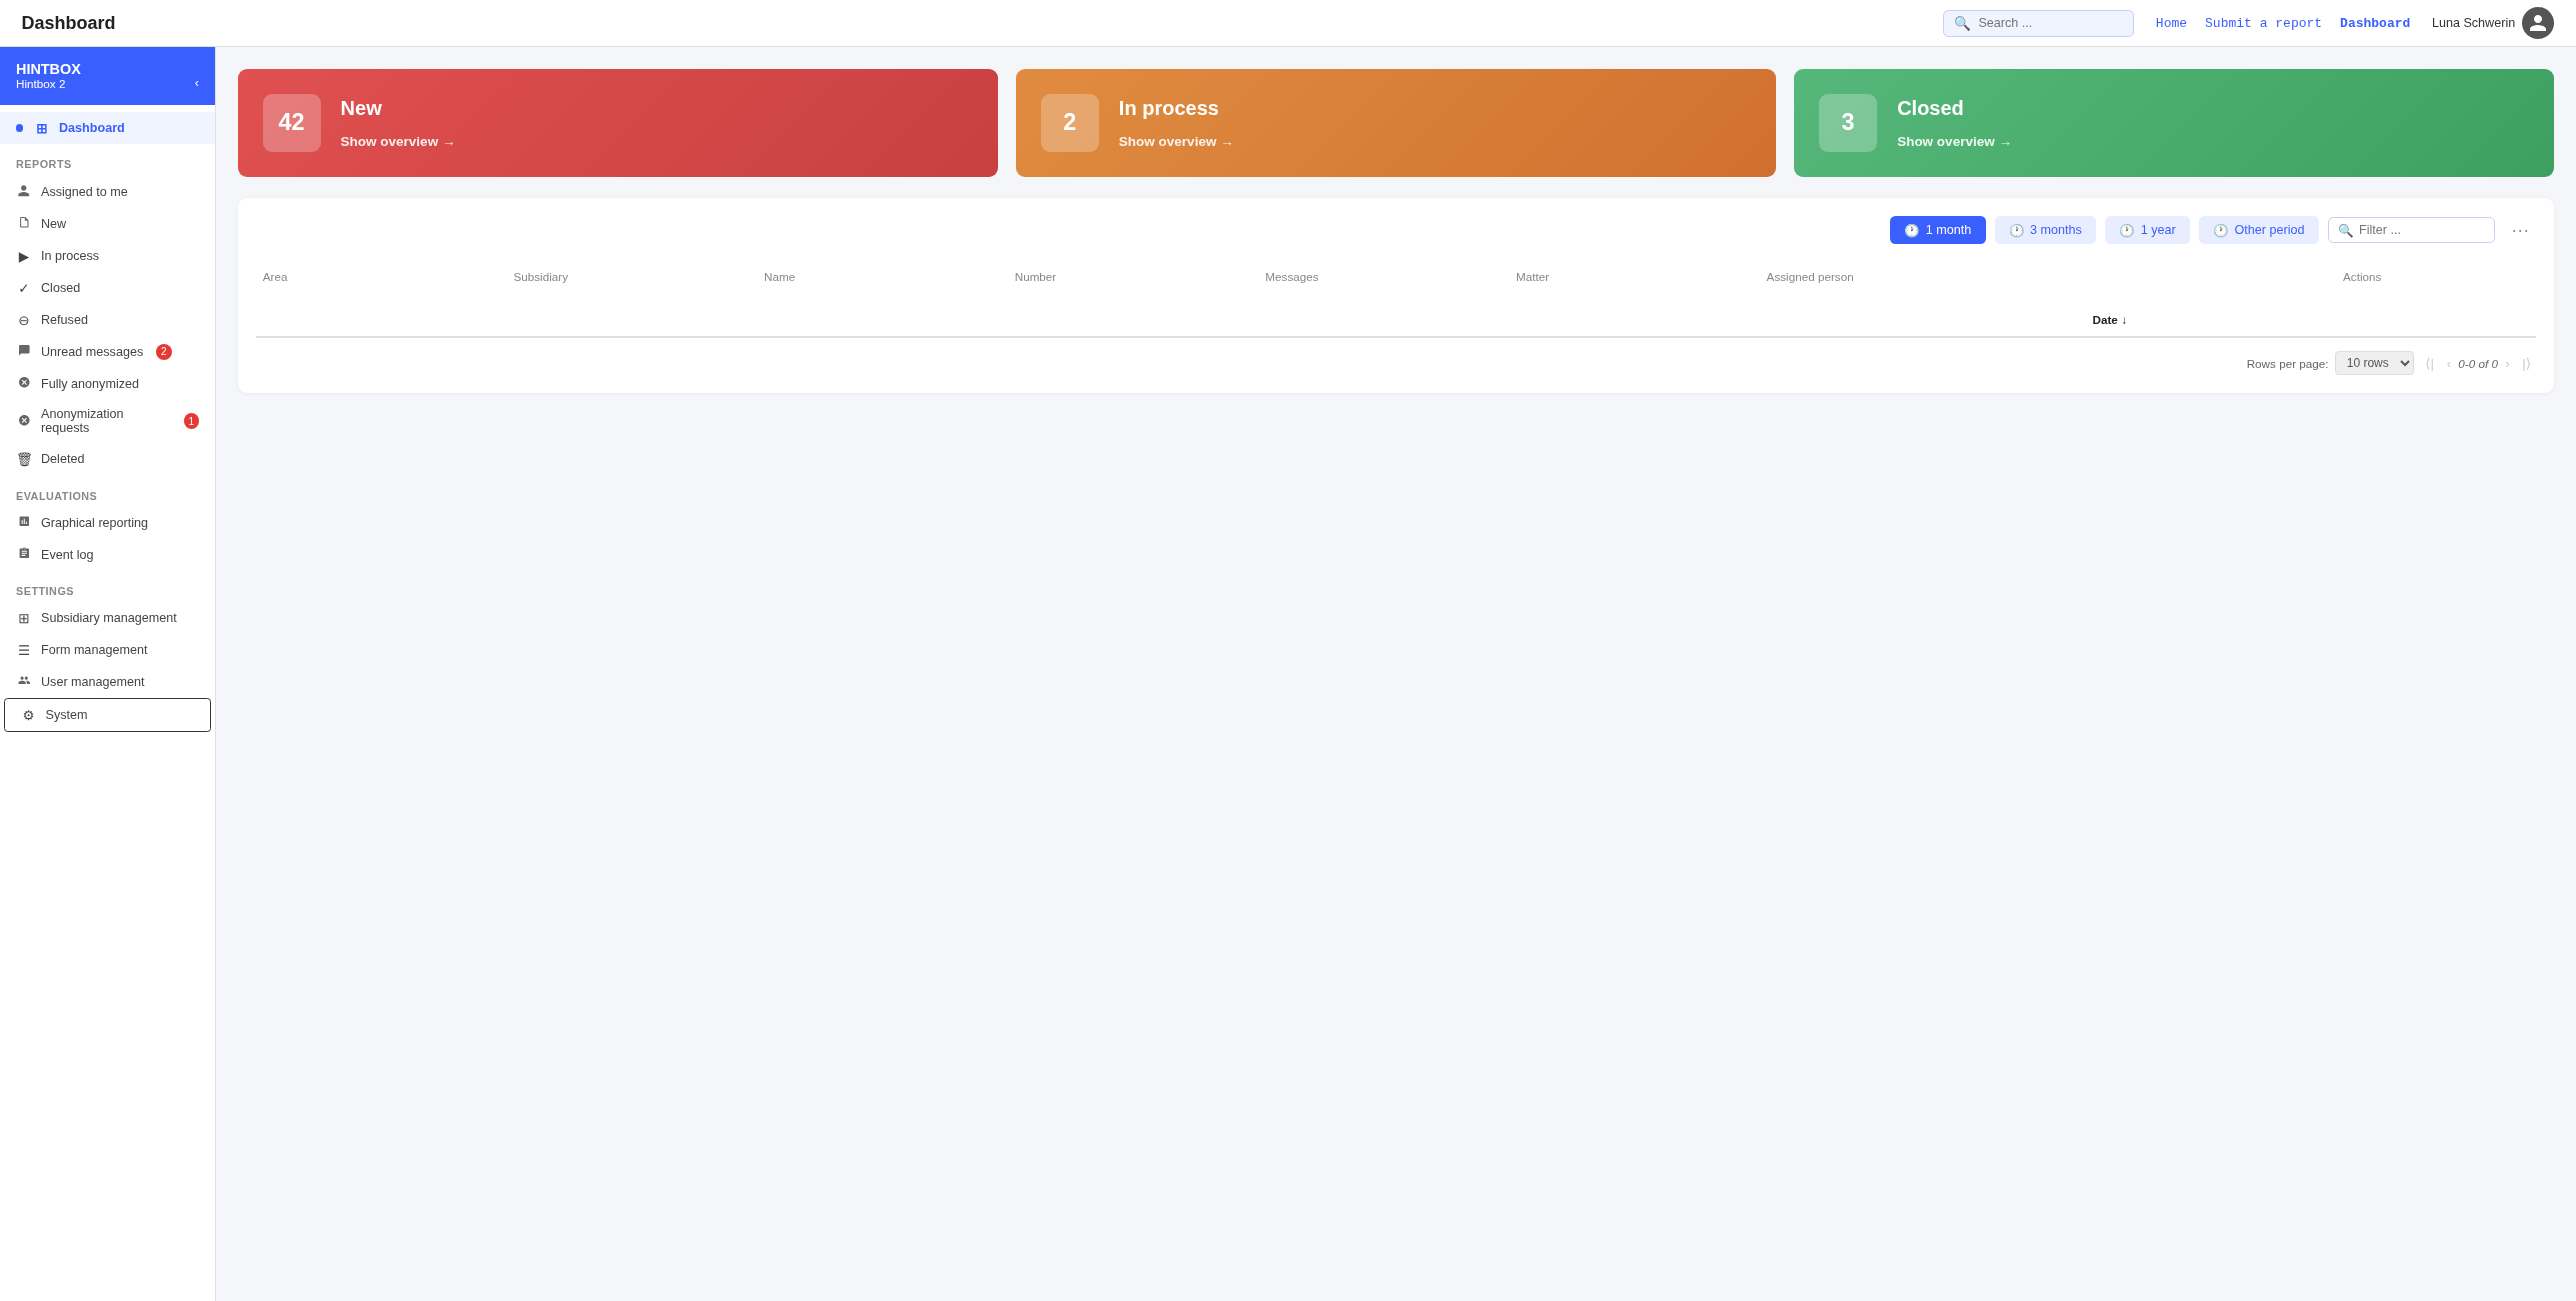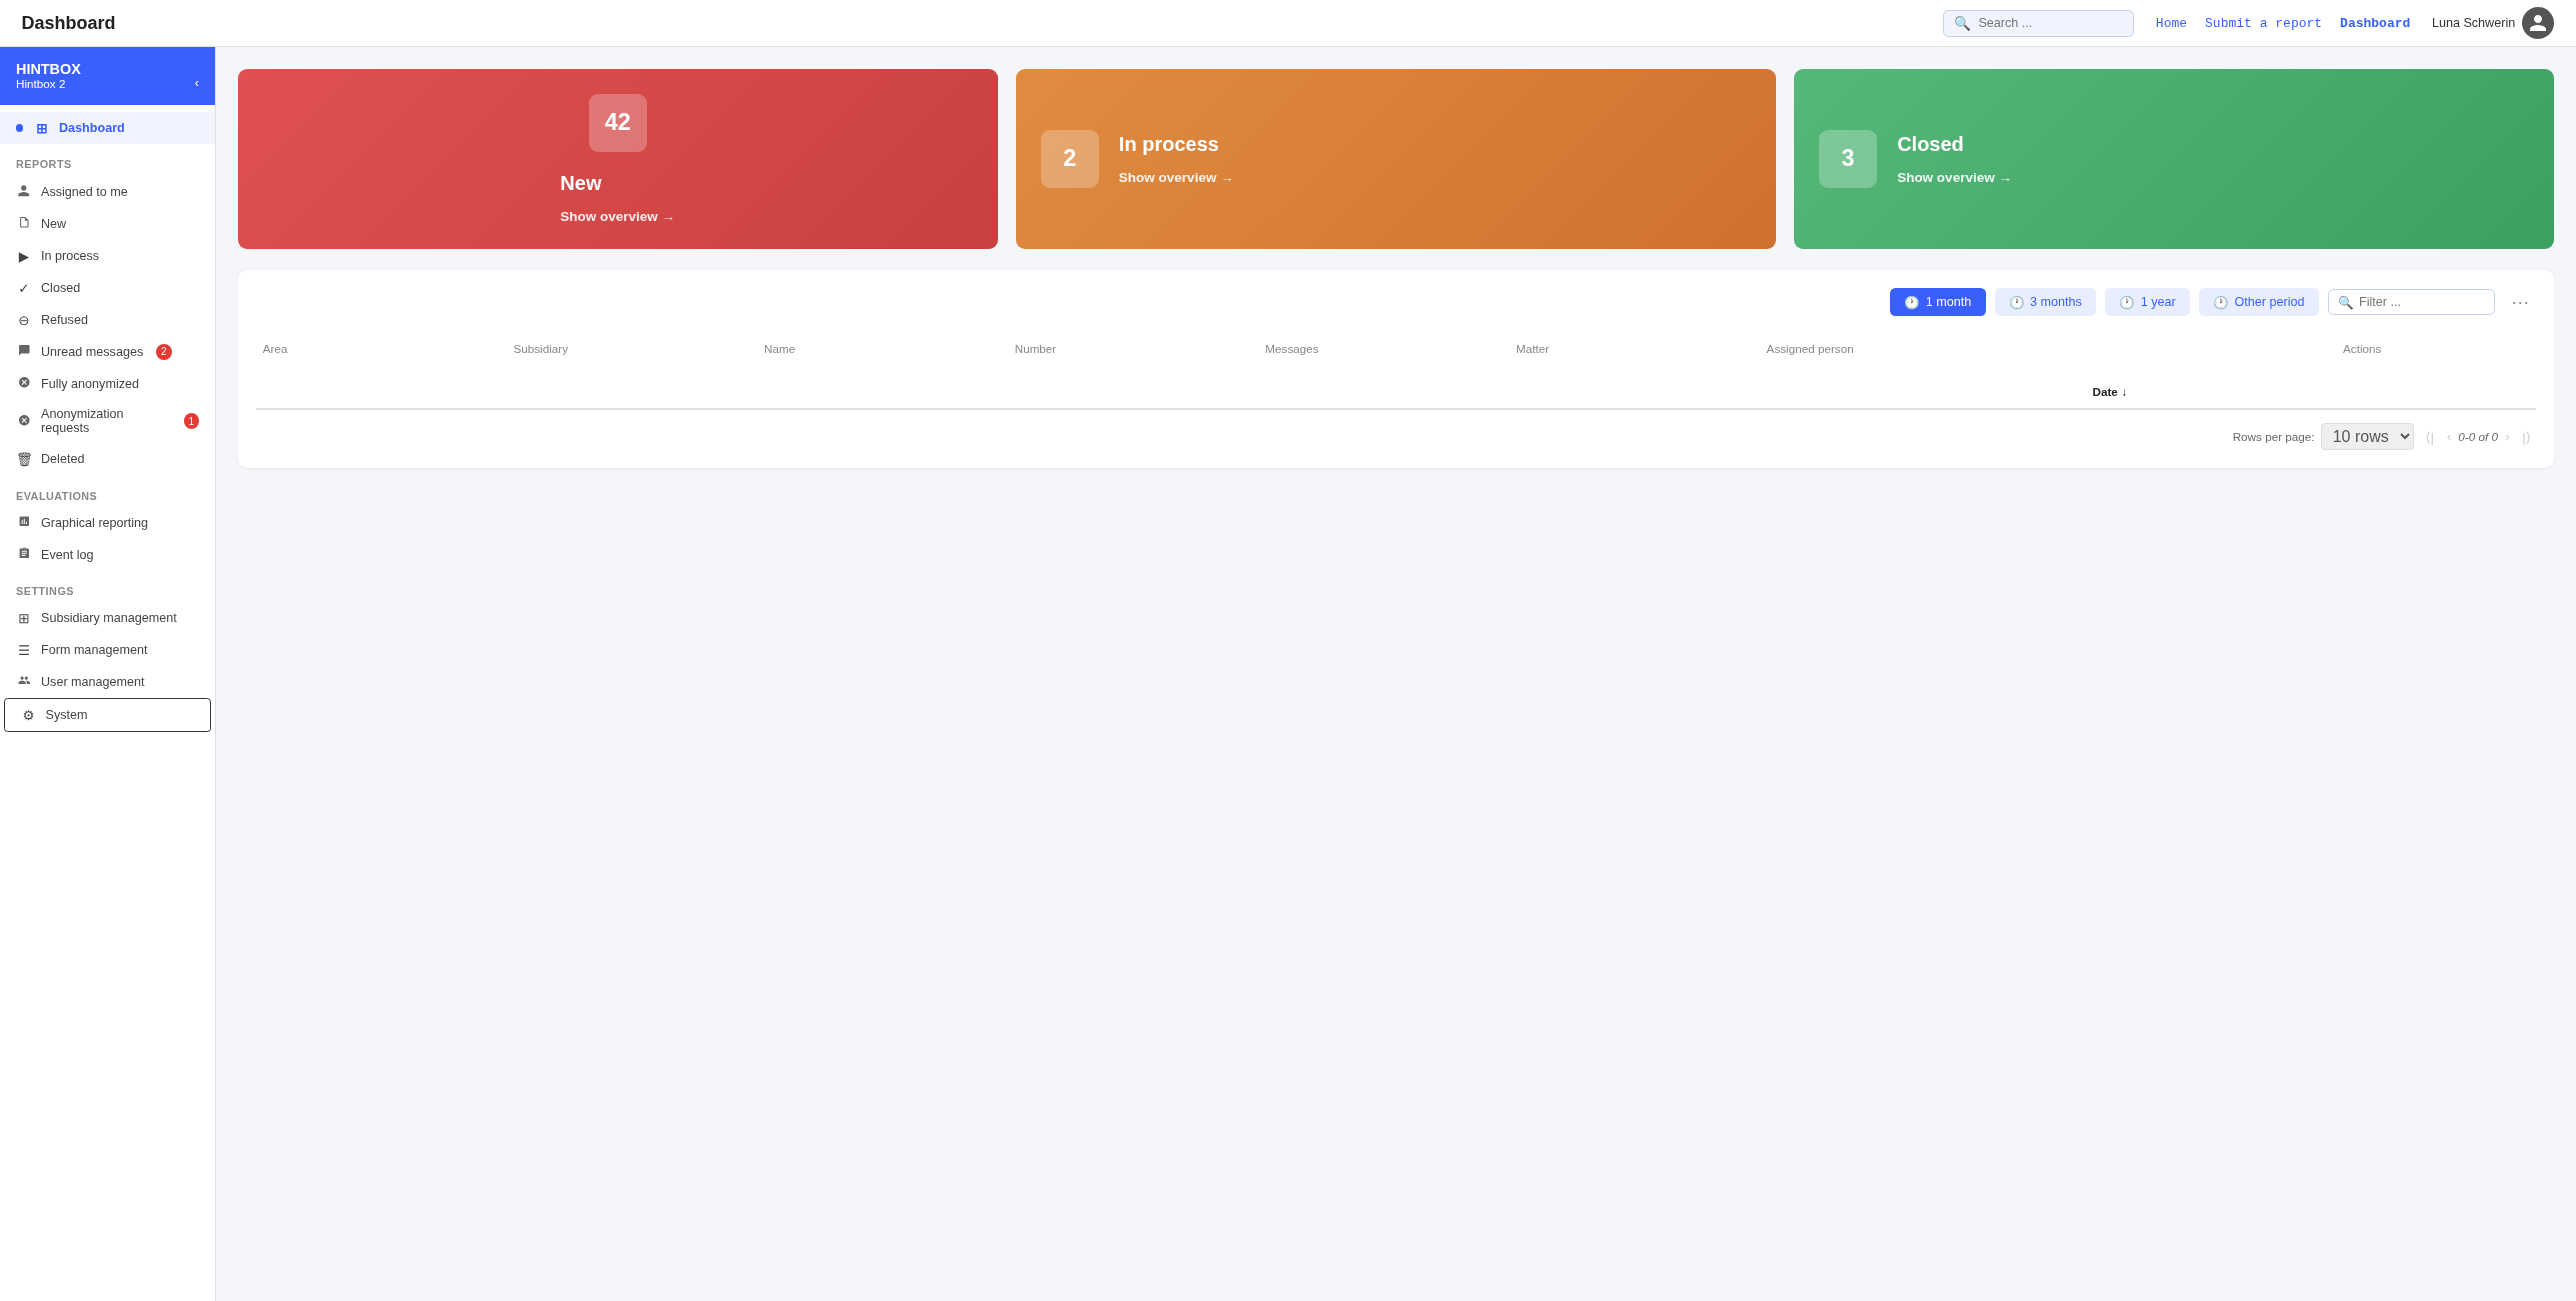--- a/index.html
+++ b/index.html
@@ -64,21 +64,21 @@
     .sidebar-item.highlighted { border: 1.8px solid #333; }
 
     
     .main { flex: 1; overflow-y: auto; padding: 21.6px; }
 
     
     .stat-cards { display: flex; gap: 18px; margin-bottom: 21.6px; }
     .stat-card {
       flex: 1; border-radius: 9px; padding: 25px 25px; display: flex; align-items: center; gap: 20px; min-height: 99px;
     }
-    .stat-card.red { background: linear-gradient(135deg, #e05050, #c94040); flex-direction: column; }
+    .stat-card.red { background: linear-gradient(135deg, #e05050, #c94040); }
     .stat-card.orange { background: linear-gradient(135deg, #e08c40, #d07030); }
     .stat-card.green { background: linear-gradient(135deg, #55b87a, #3da060); }
     .stat-number-box {
       width: 58px; height: 58px; border-radius: 9px; display: flex; align-items: center; justify-content: center;
       font-size: 23.4px; font-weight: 700; color: #fff; flex-shrink: 0;
     }
     .stat-card.red .stat-number-box { background: rgba(255,255,255,0.25); }
     .stat-card.orange .stat-number-box { background: rgba(255,255,255,0.25); }
     .stat-card.green .stat-number-box { background: rgba(255,255,255,0.25); }
     .stat-info { color: #fff; }
@@ -96,21 +96,21 @@
     .period-btn.inactive { background: #e8eeff; color: #3a5fff; }
     .filter-input-wrap { display: flex; align-items: center; border: 0.9px solid #c5d0f0; border-radius: 5.4px; padding: 4.5px 9px; background: #fff; }
     .filter-input-wrap input { border: none; outline: none; font-size: 12.6px; color: #888; width: 126px; }
     .filter-input-wrap .fi-icon { color: #3a5fff; margin-right: 5.4px; }
     .more-btn { background: none; border: none; font-size: 18px; cursor: pointer; color: #888; padding: 3.6px 7.2px; }
     .table-header { display: grid; grid-template-columns: 1fr 1fr 1fr 1fr 1fr 1fr 1.3fr 1fr 0.8fr; padding: 7.2px 0; border-bottom: 0.9px solid #e0e0e0; }
     .th { font-size: 11.7px; color: #888; font-weight: 500; padding: 3.6px 7.2px; }
     .th.sortable { display: flex; align-items: center; gap: 3.6px; font-weight: 700; color: #222; cursor: pointer; margin-top: 43px; }
     .no-records { text-align: center; color: #aaa; padding: 72px 0; font-size: 13.5px; }
     .table-footer { display: flex; align-items: center; justify-content: flex-end; gap: 6px; padding-top: 13px; border-top: 0.9px solid #e0e0e0; font-size: 11.7px; color: #666; }
-    .rows-select { border: 0.9px solid #ddd; border-radius: 3.6px; padding: 2.7px 7.2px; font-size: 16px; color: #555; cursor: pointer; }
+    .rows-select { border: 0.9px solid #ddd; border-radius: 3.6px; padding: 2.7px 7.2px; font-size: 12px; color: #555; cursor: pointer; }
     .pagination-btns { display: flex; gap: 1.8px; align-items: center; }
     .pag-btn { background: none; border: none; cursor: pointer; color: #888; font-size: 13.5px; padding: 1.8px 5.4px; }
     .pag-btn:disabled { color: #ccc; cursor: default; }
     .pag-info { font-size: 11.7px; color: #666; font-style: italic; }
   </style>
 </head>
 <body>
 
 <div class="topnav">
   <span class="topnav-title">Dashboard</span>

